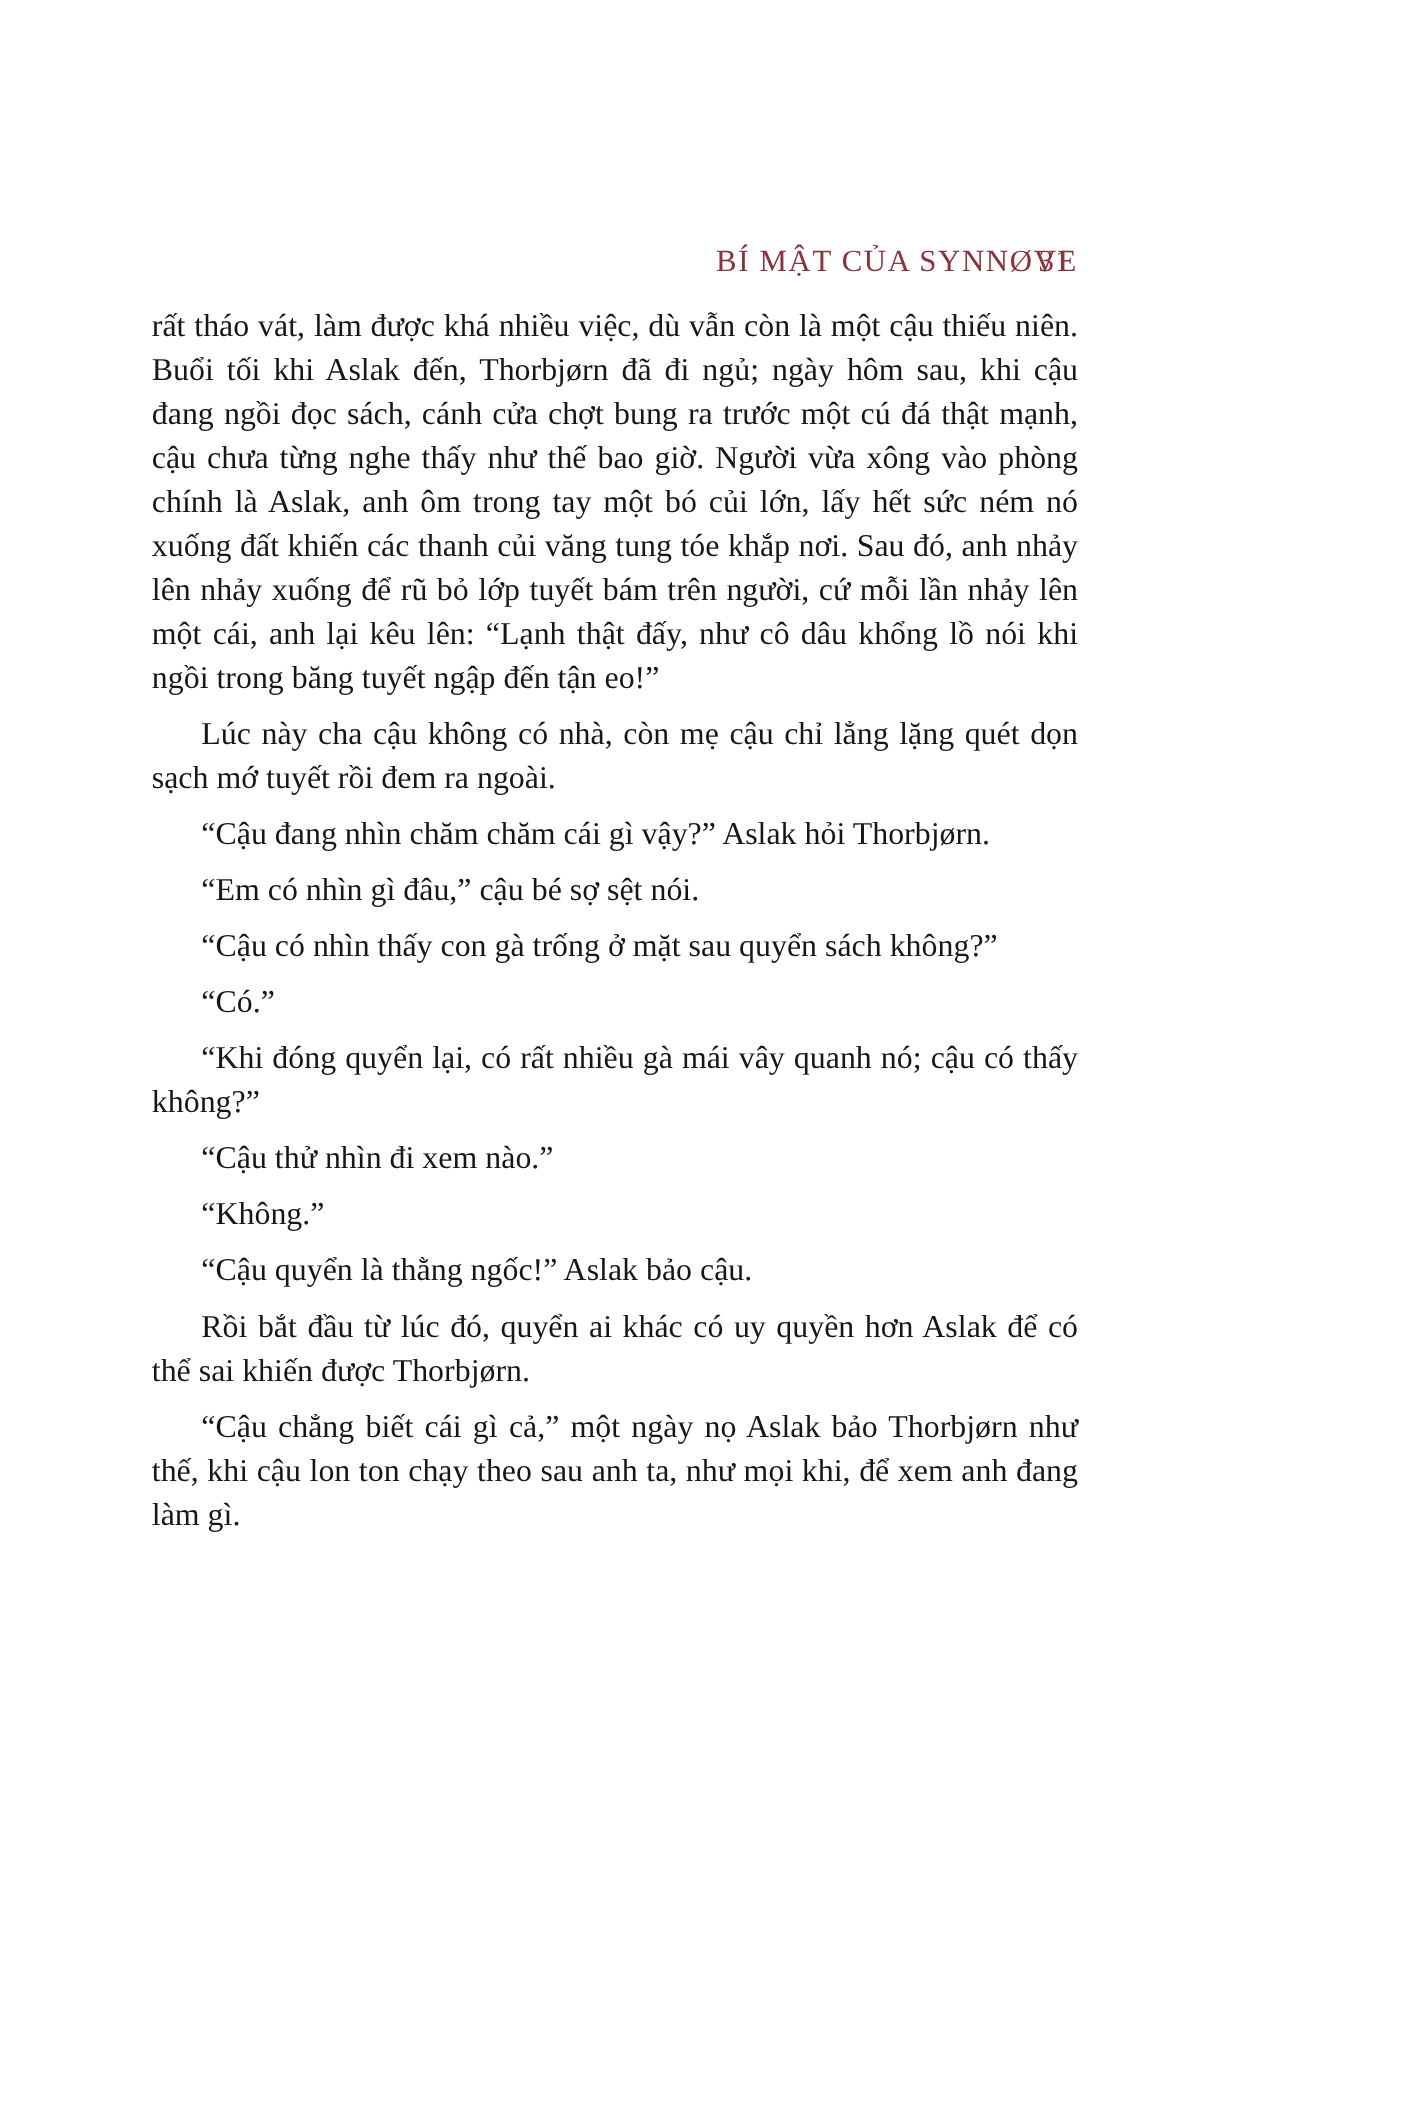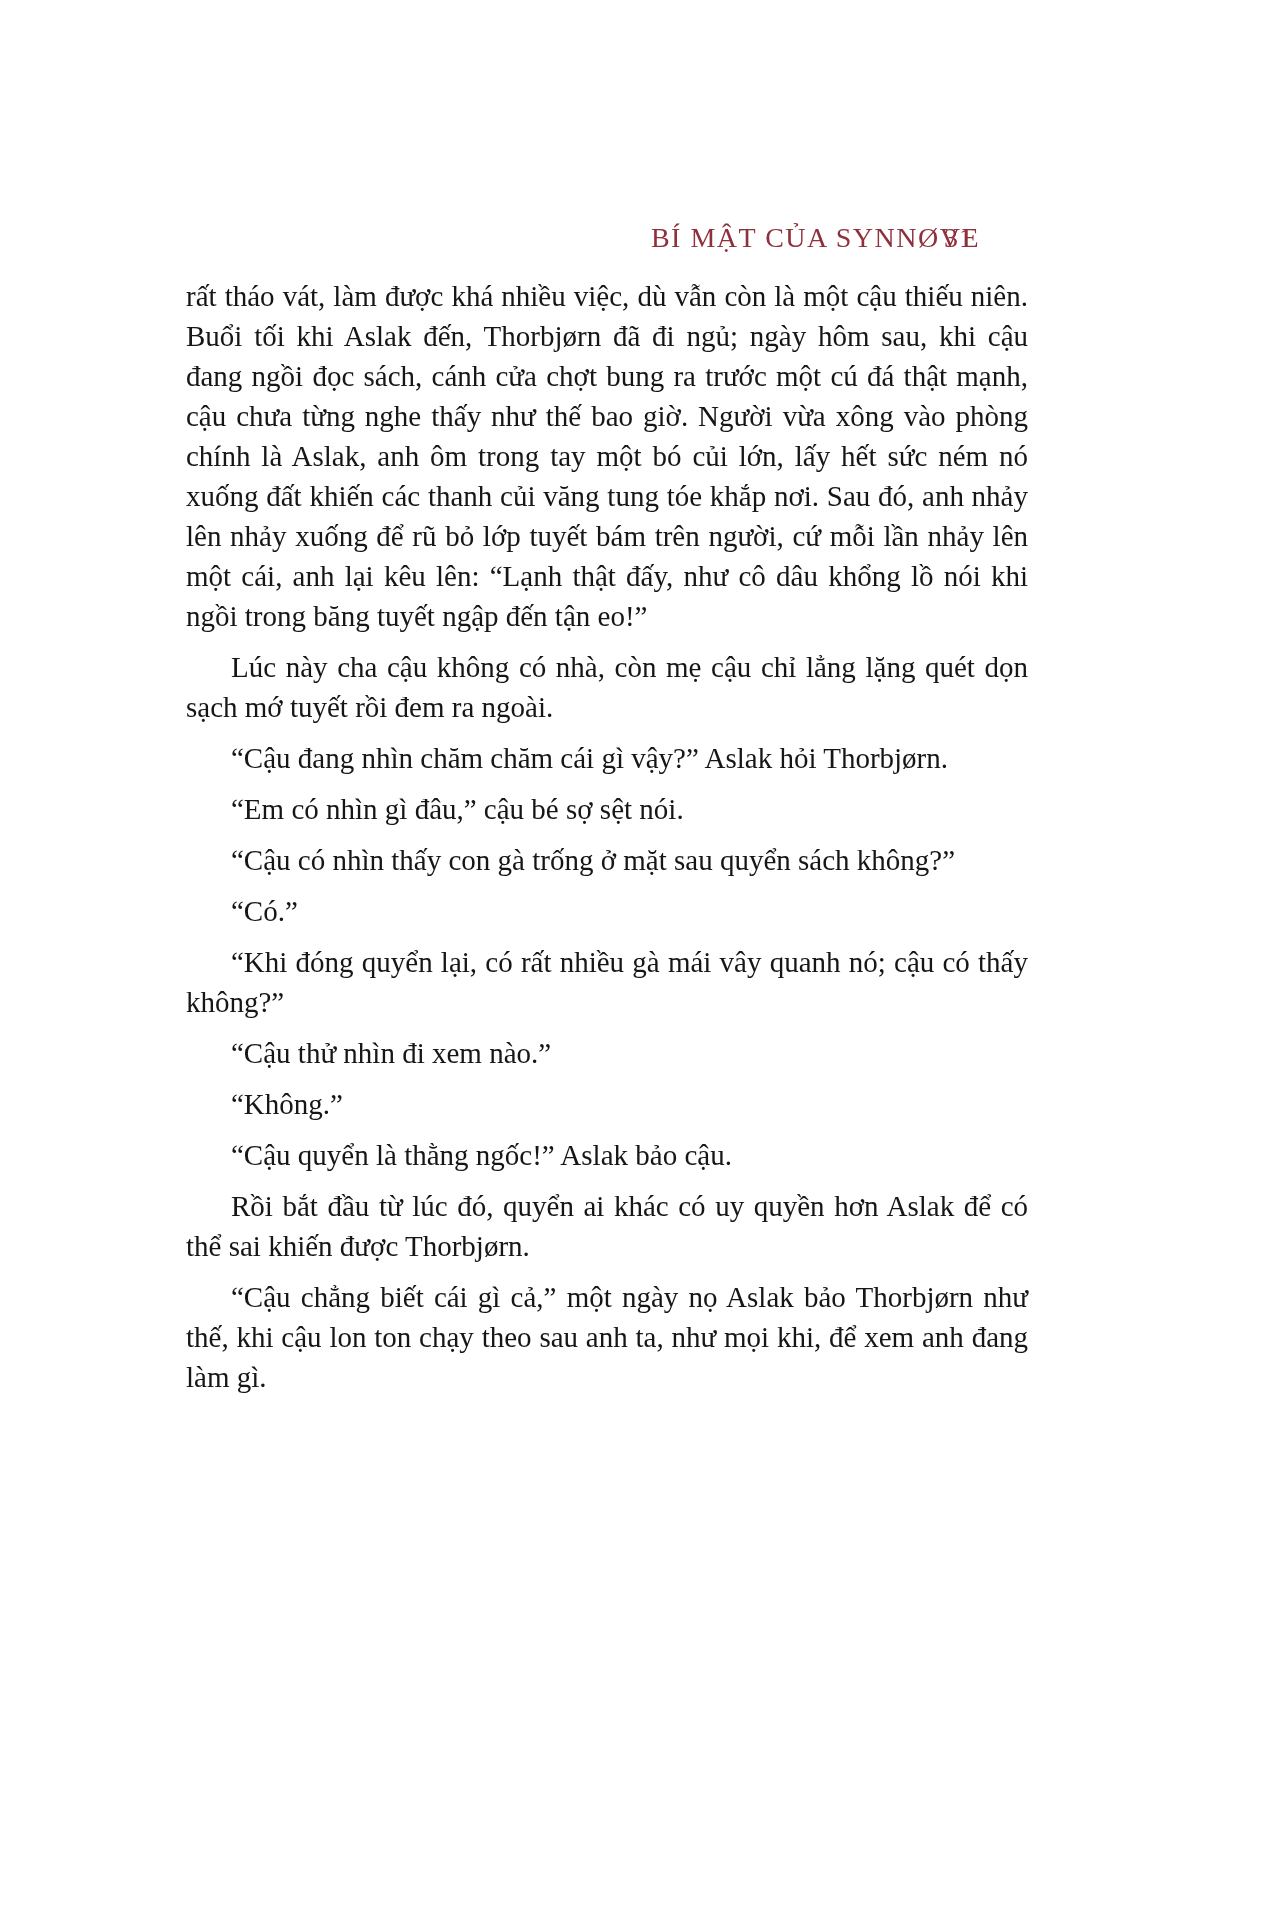--- a/index.html
+++ b/index.html
@@ -45,21 +45,20 @@
   .body-text {
     position: absolute;
     left: 138px;
     top: 276px;
     width: 842px;
     font-size: 29px;
     line-height: 40px;
     color: #161616;
     text-align: justify;
     text-justify: inter-word;
-    margin-left: 48px;
   }
   .body-text p {
     margin: 0 0 11px 0;
     text-indent: 45px;
   }
   .body-text p.no-indent {
     text-indent: 0;
   }
 </style>
 </head>

